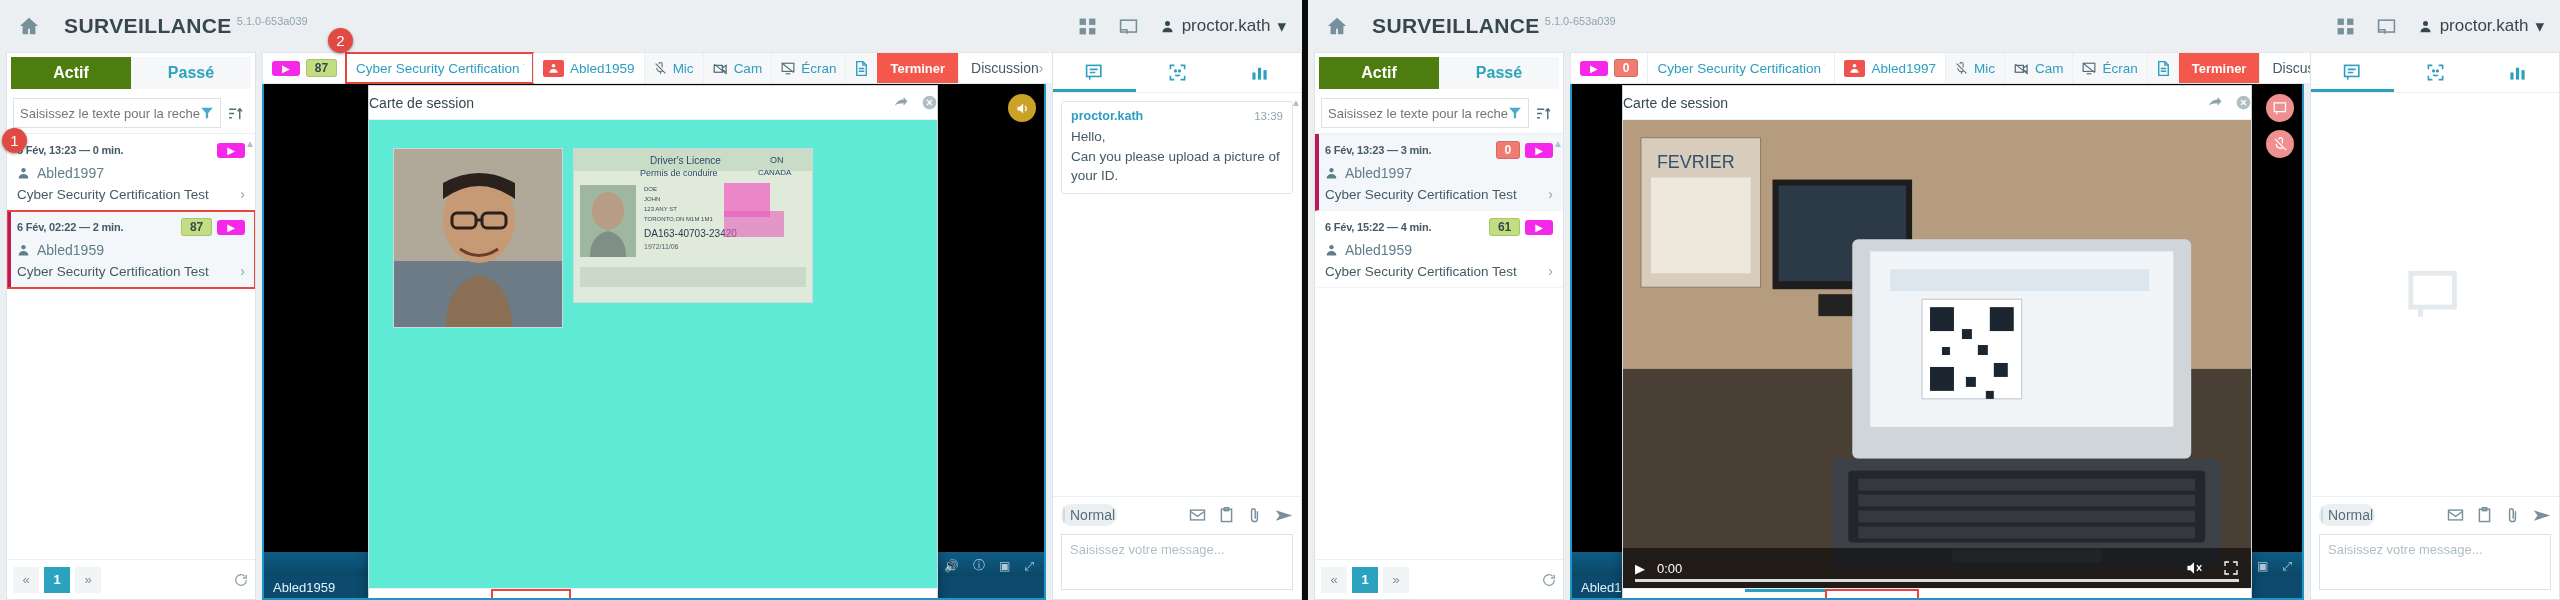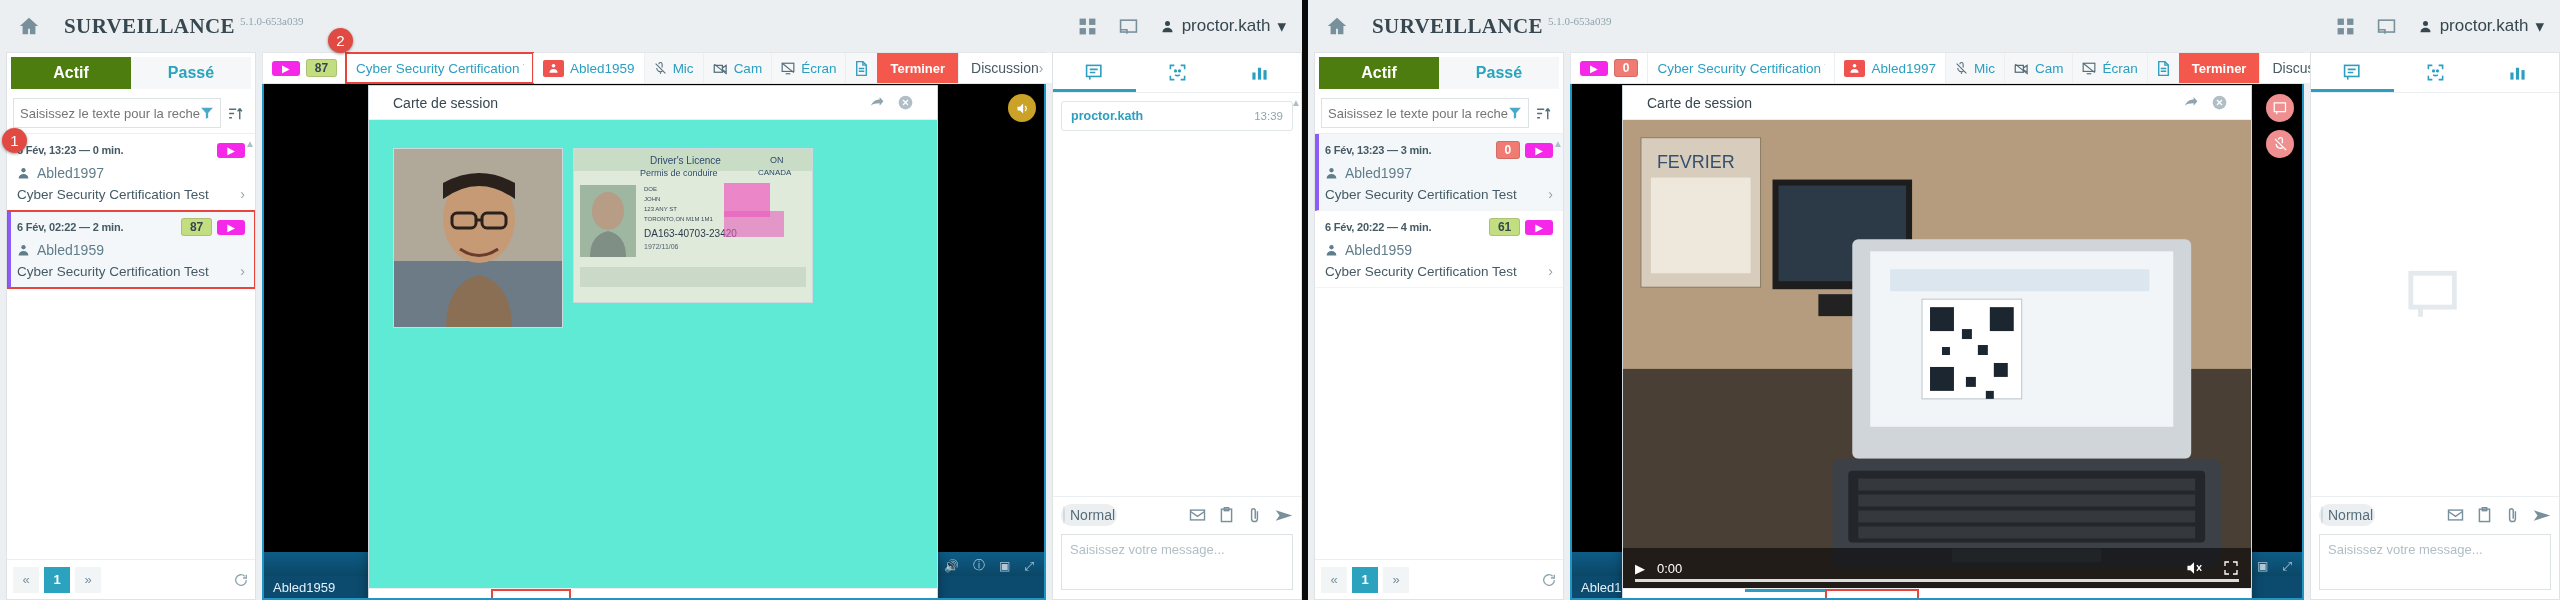--- a/index.html
+++ b/index.html
@@ -10,21 +10,21 @@
   .win { position:relative; height:600px; background:#eceff1; overflow:hidden; }
   .win-left { width:1302px; }
   .gap { width:6px; background:#0a0a0a; height:600px; }
   .win-right { width:1252px; }
 
   
   .appbar { height:52px; background:#eceff1; display:flex; align-items:center;
             padding:0 16px; position:relative; }
   .home-ico { width:26px; height:26px; color:#78909c; display:flex; align-items:center;
               justify-content:center; }
-  .brand { font-size:21px; color:#37474f; font-weight:bold; letter-spacing:.4px; margin-left:22px;font-family:Liberation Serif, serif; }
+  .brand { font-size:21px; color:#37474f; font-weight:bold; letter-spacing:.4px; margin-left:22px; }
   .brand-ver { font-size:11px; color:#90a4ae; margin-left:5px; vertical-align:super; font-weight:normal; letter-spacing:0; }
   .appbar-right { margin-left:auto; display:flex; align-items:center; gap:22px; }
   .grid-ico,.cast-ico { color:#78909c; display:flex; }
   .user-chip { display:flex; align-items:center; gap:7px; color:#37474f; font-size:17px; }
 
   
   .body { display:flex; height:548px; padding:0 0 0 6px; gap:6px; }
 
   
   .sidebar { width:250px; background:#fff; display:flex; flex-direction:column;
@@ -35,21 +35,21 @@
   .tab2.active { background:#4d7c0f; color:#fff; }
   .searchrow { display:flex; align-items:center; height:40px; padding:0 6px; gap:6px; }
   .searchbox { flex:1; height:30px; border:1px solid #dde2e5; display:flex; align-items:center;
                padding:0 6px; background:#fff; overflow:hidden; }
   .searchbox input { border:0; outline:0; font-size:13px; color:#90a4ae; width:100%;
                      font-family:"Liberation Sans", sans-serif; background:transparent;}
   .funnel { color:#4aa8c8; flex-shrink:0; }
   .sortico { color:#546e7a; width:22px; text-align:center; font-size:15px; }
   .slist { flex:1; overflow:hidden; position:relative; border-top:1px solid #eceff1; }
   .scard { padding:6px 10px 8px 10px; position:relative; border-bottom:1px solid #f2f4f5; }
-  .scard.sel { background:#f3f7f9; border-left:4px solid #8b5cf6; padding-left:6px; }
+  .scard.sel { background:#f3f7f9; border-left:4px solid #be185d; padding-left:6px; }
   .scard.hl { outline:2px solid #e8453c; outline-offset:-1px; }
   .scard-top { display:flex; align-items:center; height:20px; }
   .scard-date { font-size:11px; font-weight:bold; color:#455a64; letter-spacing:-.2px; }
   .scard-badges { margin-left:auto; display:flex; align-items:center; gap:5px; }
   .badge-num { font-size:12px; font-weight:bold; padding:1px 8px; border-radius:3px;
                border:1px solid rgba(0,0,0,.12); }
   .badge-green { background:#c3de81; color:#37474f; }
   .badge-red { background:#ef7b72; color:#fff; }
   .badge-play { background:#f527e8; color:#fff; padding:2px 10px; border-radius:3px;
                 font-size:10px; line-height:11px; }
@@ -95,21 +95,21 @@
   
   .desk { position:absolute; inset:0; background:#000; }
   .desk-taskbar { position:absolute; left:0; right:0; bottom:22px; height:24px;
                   background:linear-gradient(#0e5c86,#0b4766); }
   .desk-ctrls { position:absolute; right:10px; bottom:24px; display:flex; gap:14px;
                 color:#b0c8d8; font-size:12px; align-items:center; }
 
   
   .modal { position:absolute; background:#fff; border:1px solid #cfd8dc;
            box-shadow:0 2px 10px rgba(0,0,0,.35); display:flex; flex-direction:column; }
-  .modal-hd { height:34px; display:flex; align-items:center; padding:0 24px;
+  .modal-hd { height:34px; display:flex; align-items:center; padding:0 0;
               border-bottom:1px solid #eceff1; }
   .modal-title { font-size:14px; color:#37474f; }
   .modal-hd-acts { margin-left:auto; display:flex; align-items:center; gap:14px; color:#90a4ae; }
   .modal-bd { flex:1; overflow:hidden; position:relative; background:#5eead4; }
   .photos { display:flex; gap:10px; padding:28px 24px; align-items:flex-start; }
   .photo-face { width:170px; height:180px; border:1px solid #cfd8dc; overflow:hidden; position:relative;
                 background:#5a4a3a; }
   .photo-id { width:240px; height:155px; border:1px solid #cfd8dc; overflow:hidden;
               position:relative; background:#d8e6d2; }
   .modal-tabs { height:34px; display:flex; align-items:stretch; border-top:1px solid #eceff1;
@@ -455,20 +455,22 @@
                 <rect x="17" y="9" width="4" height="12"></rect>
               </svg>
           </div>
         </div>
         <div class="disc-body">
           <div class="msg">
             <div class="msg-hd">
               <span class="msg-user">proctor.kath</span>
               <span class="msg-time">13:39</span>
             </div>
+            <div class="msg-body" style="white-space:pre-line">Hello,
+Can you please upload a picture of your ID.</div>
           </div>
           <div class="sb-track">
             <div class="sb-up">▲</div>
           </div>
         </div>
         <div class="disc-foot">
           <div class="toggle-row">
             <div class="toggle">
               <div class="knob"></div>
               <span class="tlabel">Normal</span>
@@ -584,21 +586,21 @@
                 </svg>
               <span>Abled1997</span>
             </div>
             <div class="scard-test">
               <span>Cyber Security Certification Test</span>
               <span class="chev">›</span>
             </div>
           </div>
           <div class="scard">
             <div class="scard-top">
-              <span class="scard-date">6 Fév, 20:22 — 4 min.</span>
+              <span class="scard-date">6 Fév, 15:22 — 4 min.</span>
               <span class="scard-badges">
                 <span class="badge-num badge-green">61</span>
                 <span class="badge-play">▶</span>
               </span>
             </div>
             <div class="scard-user">
               <svg width="13" height="13" viewBox="0 0 24 24" fill="currentColor">
                   <circle cx="12" cy="6" r="4"></circle>
                   <path d="M3 21c0-5 4-8 9-8s9 3 9 8z"></path>
                 </svg>

